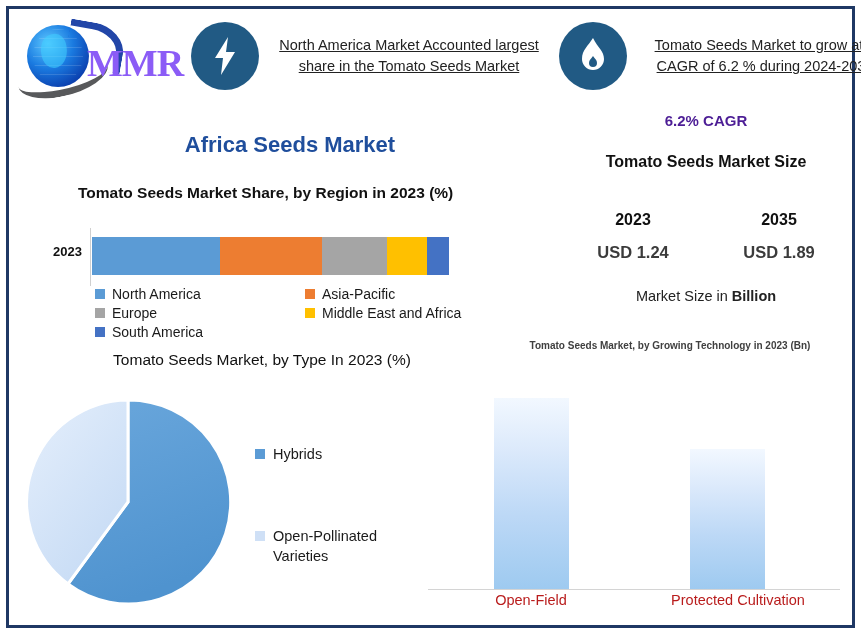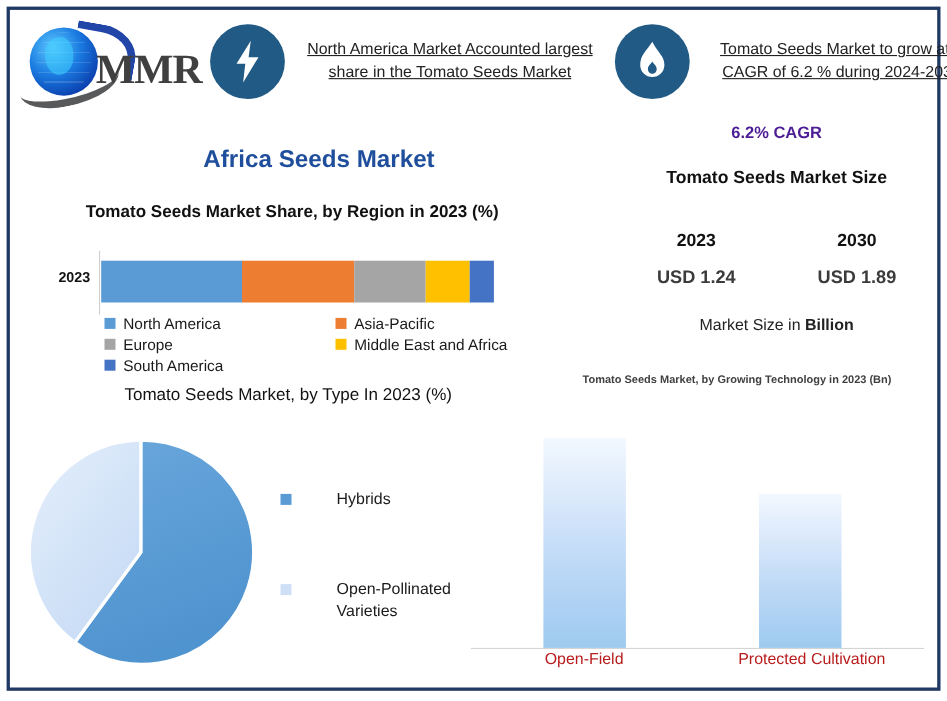--- a/index.html
+++ b/index.html
@@ -69,21 +69,21 @@
     position:absolute;left:52px;top:2px;width:50px;height:40px;
     border-top:7px solid #2246a8;
     border-right:7px solid #2246a8;
     border-radius:0 60% 0 0;
     transform:rotate(10deg);
   }
   .mmr-text{
     position:absolute;left:72px;top:20px;
     font-family:"Liberation Serif", serif;
     font-weight:bold;font-size:38px;letter-spacing:-1px;
-    color:#404040;
+    color:#8b5cf6;
   }
   .badge-icon{
     flex:0 0 auto;
     width:68px;height:68px;border-radius:50%;
     background:#215a84;
     display:flex;align-items:center;justify-content:center;
     margin:0 6px;
   }
   .badge-icon svg{display:block;}
   .header-text{
@@ -149,21 +149,21 @@
   .pie-wrap{
     position:absolute;left:22px;top:396px;width:212px;height:222px;
   }
   .pie{
     position:absolute;left:0;top:0;width:212px;height:212px;
   }
   .pie-legend{
     position:absolute;left:255px;top:444px;width:175px;
     font-size:14.5px;color:#1a1a1a;
   }
-  .pl-item{display:flex;align-items:flex-start;line-height:20px;gap:33px;}
+  .pl-item{display:flex;align-items:flex-start;line-height:20px;}
   .pl-swatch{width:10px;height:10px;margin:5px 8px 0 0;flex:0 0 10px;}
 
   
   .cagr{
     position:absolute;left:560px;top:112px;width:292px;
     text-align:center;font-size:15px;font-weight:bold;color:#4c1d95;
   }
   .ms-title{
     position:absolute;left:560px;top:150px;width:292px;
     text-align:center;font-size:16px;font-weight:bold;line-height:23px;color:#111;
@@ -315,21 +315,21 @@
 
   <div class="cagr">6.2% CAGR</div>
   <div class="ms-title">Tomato Seeds Market Size</div>
 
   <div class="ms-years">
     <div class="ms-col">
       <div class="ms-year">2023</div>
       <div class="ms-val">USD 1.24</div>
     </div>
     <div class="ms-col">
-      <div class="ms-year">2030</div>
+      <div class="ms-year">2035</div>
       <div class="ms-val">USD 1.89</div>
     </div>
   </div>
 
   <div class="ms-foot">
     <span>Market Size in </span><b>Billion</b>
   </div>
 
   <div class="tech-title">Tomato Seeds Market, by Growing Technology in 2023 (Bn)</div>
 

